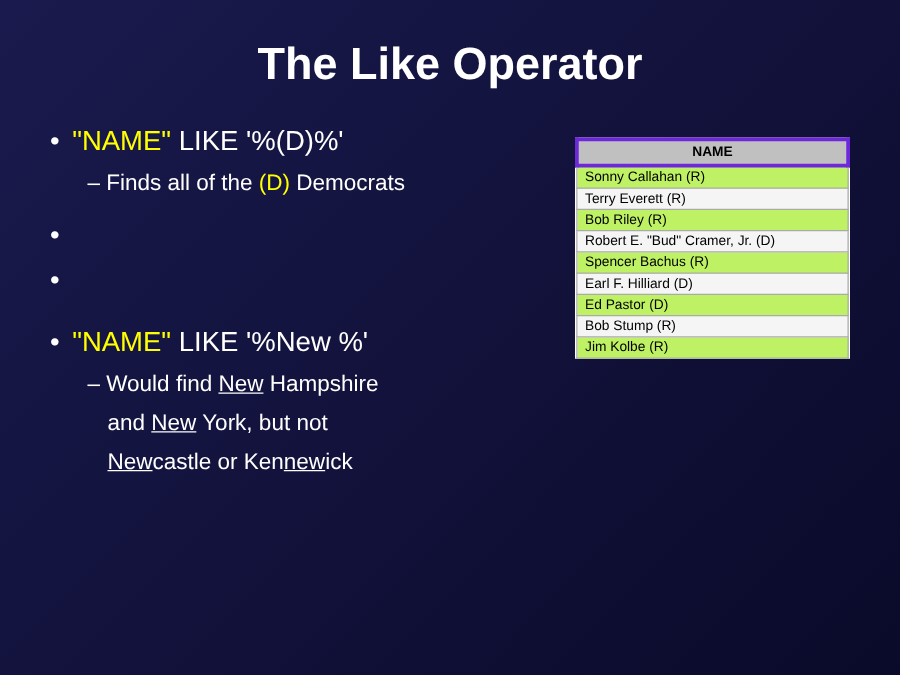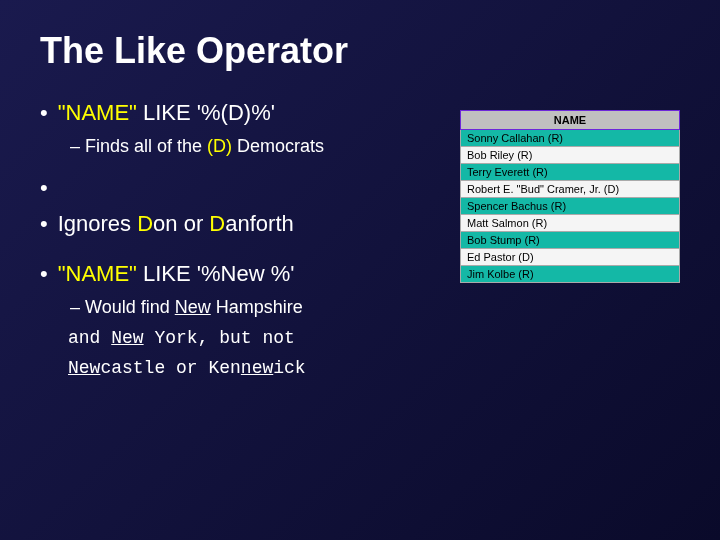--- a/index.html
+++ b/index.html
@@ -15,21 +15,21 @@
 
     .slide {
       width: 720px;
       height: 540px;
       background: linear-gradient(135deg, #1a1a4e 0%, #0a0a2a 100%);
       padding: 30px 40px;
       position: relative;
     }
 
     .title {
-      text-align: left;
+      text-align: center;
       color: #ffffff;
       font-size: 36px;
       font-weight: bold;
       margin-bottom: 28px;
       font-family: Arial, sans-serif;
     }
 
     .content-area {
       display: flex;
       gap: 20px;
@@ -68,22 +68,21 @@
     }
 
     .sub-bullet {
       color: #ffffff;
       font-size: 18px;
       margin-left: 30px;
       margin-bottom: 10px;
     }
 
     .sub-bullet-indent {
-      margin-left: 28px;
-      font-family: Liberation Mono, monospace;
+      margin-left: 46px;
     }
 
     .underline {
       text-decoration: underline;
     }
 
     .spacer {
       height: 14px;
     }
 
@@ -104,26 +103,26 @@
       font-size: 11px;
       background: #ffffff;
     }
 
     .data-table th {
       background: #c0c0c0;
       color: #000000;
       text-align: center;
       padding: 3px 6px;
       font-weight: bold;
-      border: 1px solid #6d28d9;
+      border: 3px solid #6d28d9;
       font-size: 11px;
     }
 
     .data-table td {
-      background: #14b8a6;
+      background: #bef264;
       color: #000000;
       padding: 2px 6px;
       border: 1px solid #aaa;
       font-size: 11px;
     }
 
     .data-table tr:nth-child(even) td {
       background: #f5f5f5;
     }
   </style>
@@ -149,23 +148,20 @@
       </div>
 
       <div class="spacer-sm"></div>
 
       <div class="bullet-item">
         <span class="bullet-dot">•</span>
       </div>
 
       <div class="bullet-item">
         <span class="bullet-dot">•</span>
-        <span class="bullet-text">
-          Ignores <span class="highlight-yellow">D</span>on or <span class="highlight-yellow">D</span>anforth
-        </span>
       </div>
 
       <div class="spacer"></div>
 
       <div class="bullet-item">
         <span class="bullet-dot">•</span>
         <span class="bullet-text">
           <span class="highlight-yellow">"NAME"</span>
           <span class="highlight-white">  LIKE '%New %'</span>
         </span>
@@ -188,39 +184,39 @@
         <thead>
           <tr>
             <th>NAME</th>
           </tr>
         </thead>
         <tbody id="table-body">
         <tr>
               <td>Sonny Callahan (R)</td>
             </tr>
             <tr>
+              <td>Terry Everett (R)</td>
+            </tr>
+            <tr>
               <td>Bob Riley (R)</td>
             </tr>
             <tr>
-              <td>Terry Everett (R)</td>
-            </tr>
-            <tr>
               <td>Robert E. "Bud" Cramer, Jr. (D)</td>
             </tr>
             <tr>
               <td>Spencer Bachus (R)</td>
             </tr>
             <tr>
-              <td>Matt Salmon (R)</td>
+              <td>Earl F. Hilliard (D)</td>
+            </tr>
+            <tr>
+              <td>Ed Pastor (D)</td>
             </tr>
             <tr>
               <td>Bob Stump (R)</td>
-            </tr>
-            <tr>
-              <td>Ed Pastor (D)</td>
             </tr>
             <tr>
               <td>Jim Kolbe (R)</td>
             </tr>
           </tbody>
       </table>
     </div>
 
   </div>
 </div>

